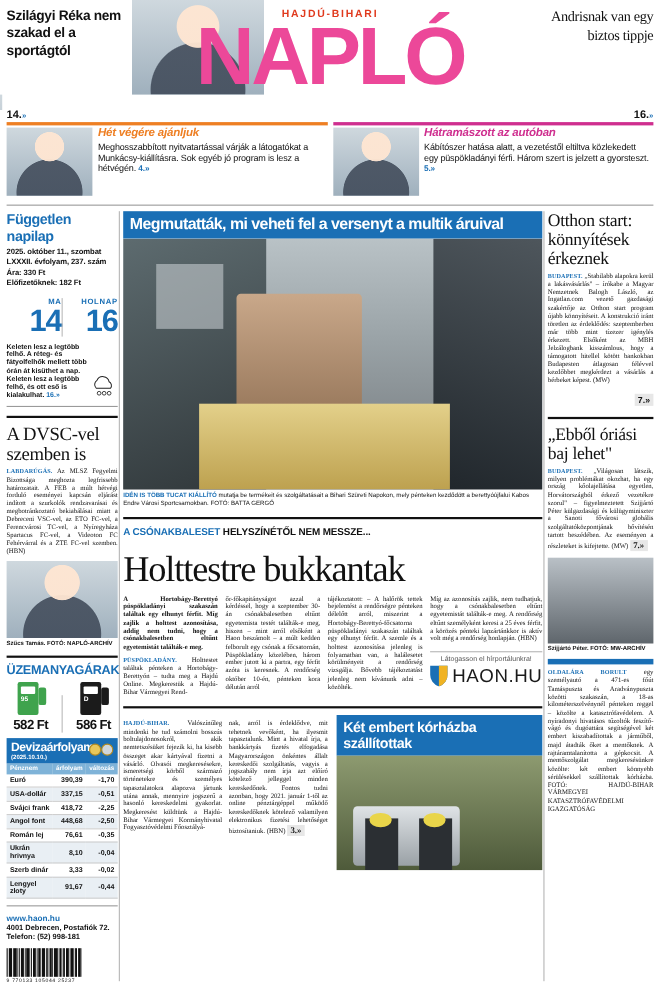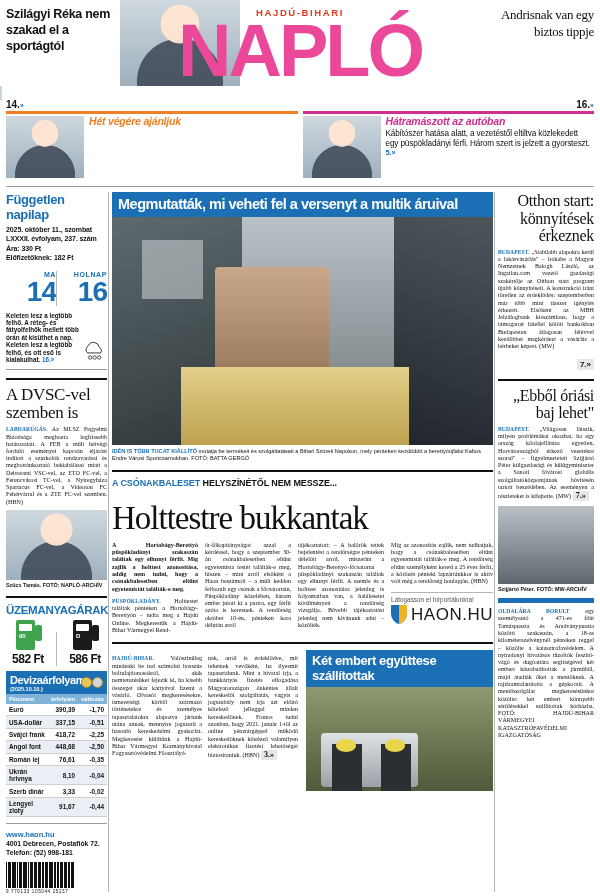--- a/index.html
+++ b/index.html
@@ -113,35 +113,35 @@
   .mainpic .mp5{position:absolute;left:8%;top:10%;width:16%;height:26%;background:#cfd6d8;opacity:.55;}
   .maincap { font-size:5.6px; line-height:6.9px; padding:3px 0 0; }
   .maincap b { color:#1a6fb5; }
   .sub-kick { font-size:9px; font-weight:700; letter-spacing:-0.1px; }
   .sub-kick .b { color:#1a6fb5; }
   .bighead { font-family:"Liberation Serif", serif; font-size:33px; line-height:36px; letter-spacing:-1px; margin:12px 0 6px; }
   .three { display:flex; gap:7px; }
   .three .c { flex:1; }
   .txt { font-family:"Liberation Serif", serif; font-size:6.1px; line-height:7.3px; text-align:justify; }
   .txt.bold { font-weight:700; }
-  .haon-box { margin-top:6px; }
+  .haon-box { margin-top:6px;text-align:center; }
   .haon-note { font-size:6.4px; color:#555; border-top:1px solid #b5b5b5; padding-top:3px; }
   .haon-logo { display:flex; align-items:center; gap:4px; margin-top:2px; }
   .haon-shield { width:16px; height:19px; }
   .haon-word { font-size:17px; font-weight:400; letter-spacing:.5px; color:#1a1a1a; font-family:"Liberation Sans",sans-serif;}
   .sq-head { background:#1a6fb5; color:#fff; font-weight:700; font-size:13px; letter-spacing:-0.4px; padding:3px 6px 4px; }
   .crashpic { height:104px; background:linear-gradient(180deg,#8d9a70,#4e5a3a); position:relative; overflow:hidden;}
   .crashpic .car{position:absolute;left:8%;bottom:4%;width:52%;height:52%;background:linear-gradient(180deg,#dfe3e6,#9aa1a6);border-radius:4px;}
   .crashpic .ff1{position:absolute;left:14%;bottom:0;width:16%;height:46%;background:#2b2f33;}
   .crashpic .ff2{position:absolute;left:40%;bottom:0;width:16%;height:46%;background:#2b2f33;}
   .crashpic .h1{position:absolute;left:16%;bottom:38%;width:11%;height:12%;background:#e9d54a;border-radius:50%;}
   .crashpic .h2{position:absolute;left:42%;bottom:38%;width:11%;height:12%;background:#e9d54a;border-radius:50%;}
 
   
-  .rhead { font-family:"Liberation Serif", serif; font-size:16px; line-height:17.5px; letter-spacing:-0.3px;text-align:right; }
+  .rhead { font-family:"Liberation Serif", serif; font-size:16px; line-height:17.5px; letter-spacing:-0.3px; }
   .rtxt { font-family:"Liberation Serif", serif; font-size:6.1px; line-height:7.3px; text-align:justify; }
   .pglink { display:inline-block; background:#e7e7e7; font-weight:700; font-size:8px; padding:1px 3px; color:#111;}
   .bluebar { background:#1a6fb5; height:5px; }
   .portrait { background:linear-gradient(180deg,#b9c0c6,#5f666c); }
 </style>
 </head>
 <body>
 
 <div class="page">
 
@@ -156,20 +156,21 @@
   <div class="pgnum pg-l"><span>14.</span><span class="arr">»</span></div>
   <div class="pgnum pg-r"><span>16.</span><span class="arr">»</span></div>
 
   <div class="strip">
 
     <div class="tz">
       <div class="bar" style="background:#ee7f23"></div>
       <div class="tpic ph"></div>
       <div class="ttxt">
         <h4 style="color:#ee7f23">Hét végére ajánljuk</h4>
+        <p><span>Meghosszabbított nyitvatartással várják a látogatókat a Munkácsy-kiállításra. Sok egyéb jó program is lesz a hétvégén.</span> <span class="pn" style="color:#1a6fb5">4.»</span></p>
       </div>
     </div>
 
     <div class="tz">
       <div class="bar" style="background:#cf2f8f"></div>
       <div class="tpic ph"></div>
       <div class="ttxt">
         <h4 style="color:#cf2f8f">Hátramászott az autóban</h4>
         <p><span>Kábítószer hatása alatt, a vezetéstől eltiltva közlekedett egy püspökladányi férfi. Három szert is jelzett a gyorsteszt.</span> <span class="pn" style="color:#1a6fb5">5.»</span></p>
       </div>
@@ -409,21 +410,21 @@
               <span class="lead">HAJDÚ-BIHAR.</span>
               <span>Valószínűleg mindenki be tud számolni bosszús boltulajdonosokról, akik nemtetszésüket fejezik ki, ha kisebb összeget akar kártyával fizetni a vásárló. Olvasói megkeresésekre, ismeretségi körből származó történetekre és személyes tapasztalatokra alapozva jártunk utána annak, mennyire jogszerű a hasonló kereskedelmi gyakorlat. Megkeresést küldtünk a Hajdú-Bihar Vármegyei Kormányhivatal Fogyasztóvédelmi Főosztályá-</span>
             </div>
             <div class="txt" style="flex:1">
               <span>nak, arról is érdeklődve, mit tehetnek vevőként, ha ilyesmit tapasztalunk. Mint a hivatal írja, a bankkártyás fizetés elfogadása Magyarországon önkéntes állalt kereskedői szolgáltatás, vagyis a jogszabály nem írja azt előíró kötelező jelleggel minden kereskedőnek. Fontos tudni azonban, hogy 2021. január 1-től az online pénztárgéppel működő kereskedőknek kötelező valamilyen elektronikus fizetési lehetőséget biztosítaniuk. (HBN)</span>
               <span class="pglink"><span>3.»</span></span>
             </div>
           </div>
         </div>
         <div style="width:187px">
-          <div class="sq-head">Két embert együttese szállítottak</div>
+          <div class="sq-head">Két embert kórházba szállítottak</div>
           <div class="crashpic">
             <div class="car"></div>
               <div class="ff1"></div>
               <div class="ff2"></div>
               <div class="h1"></div>
               <div class="h2"></div>
           </div>
         </div>
       </div>
     </div>

